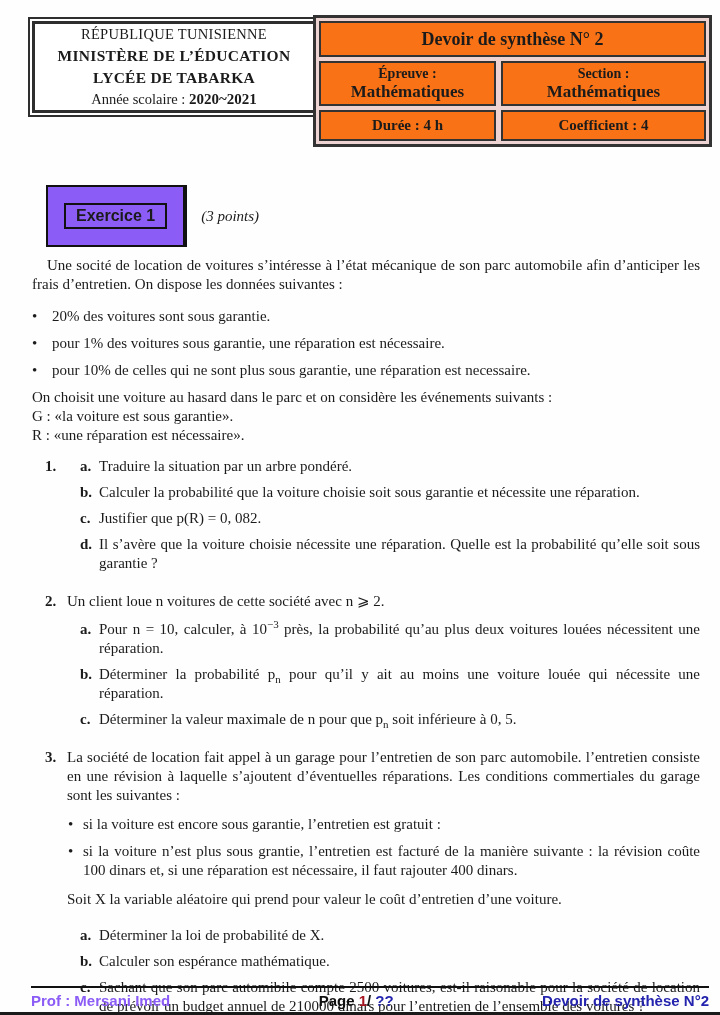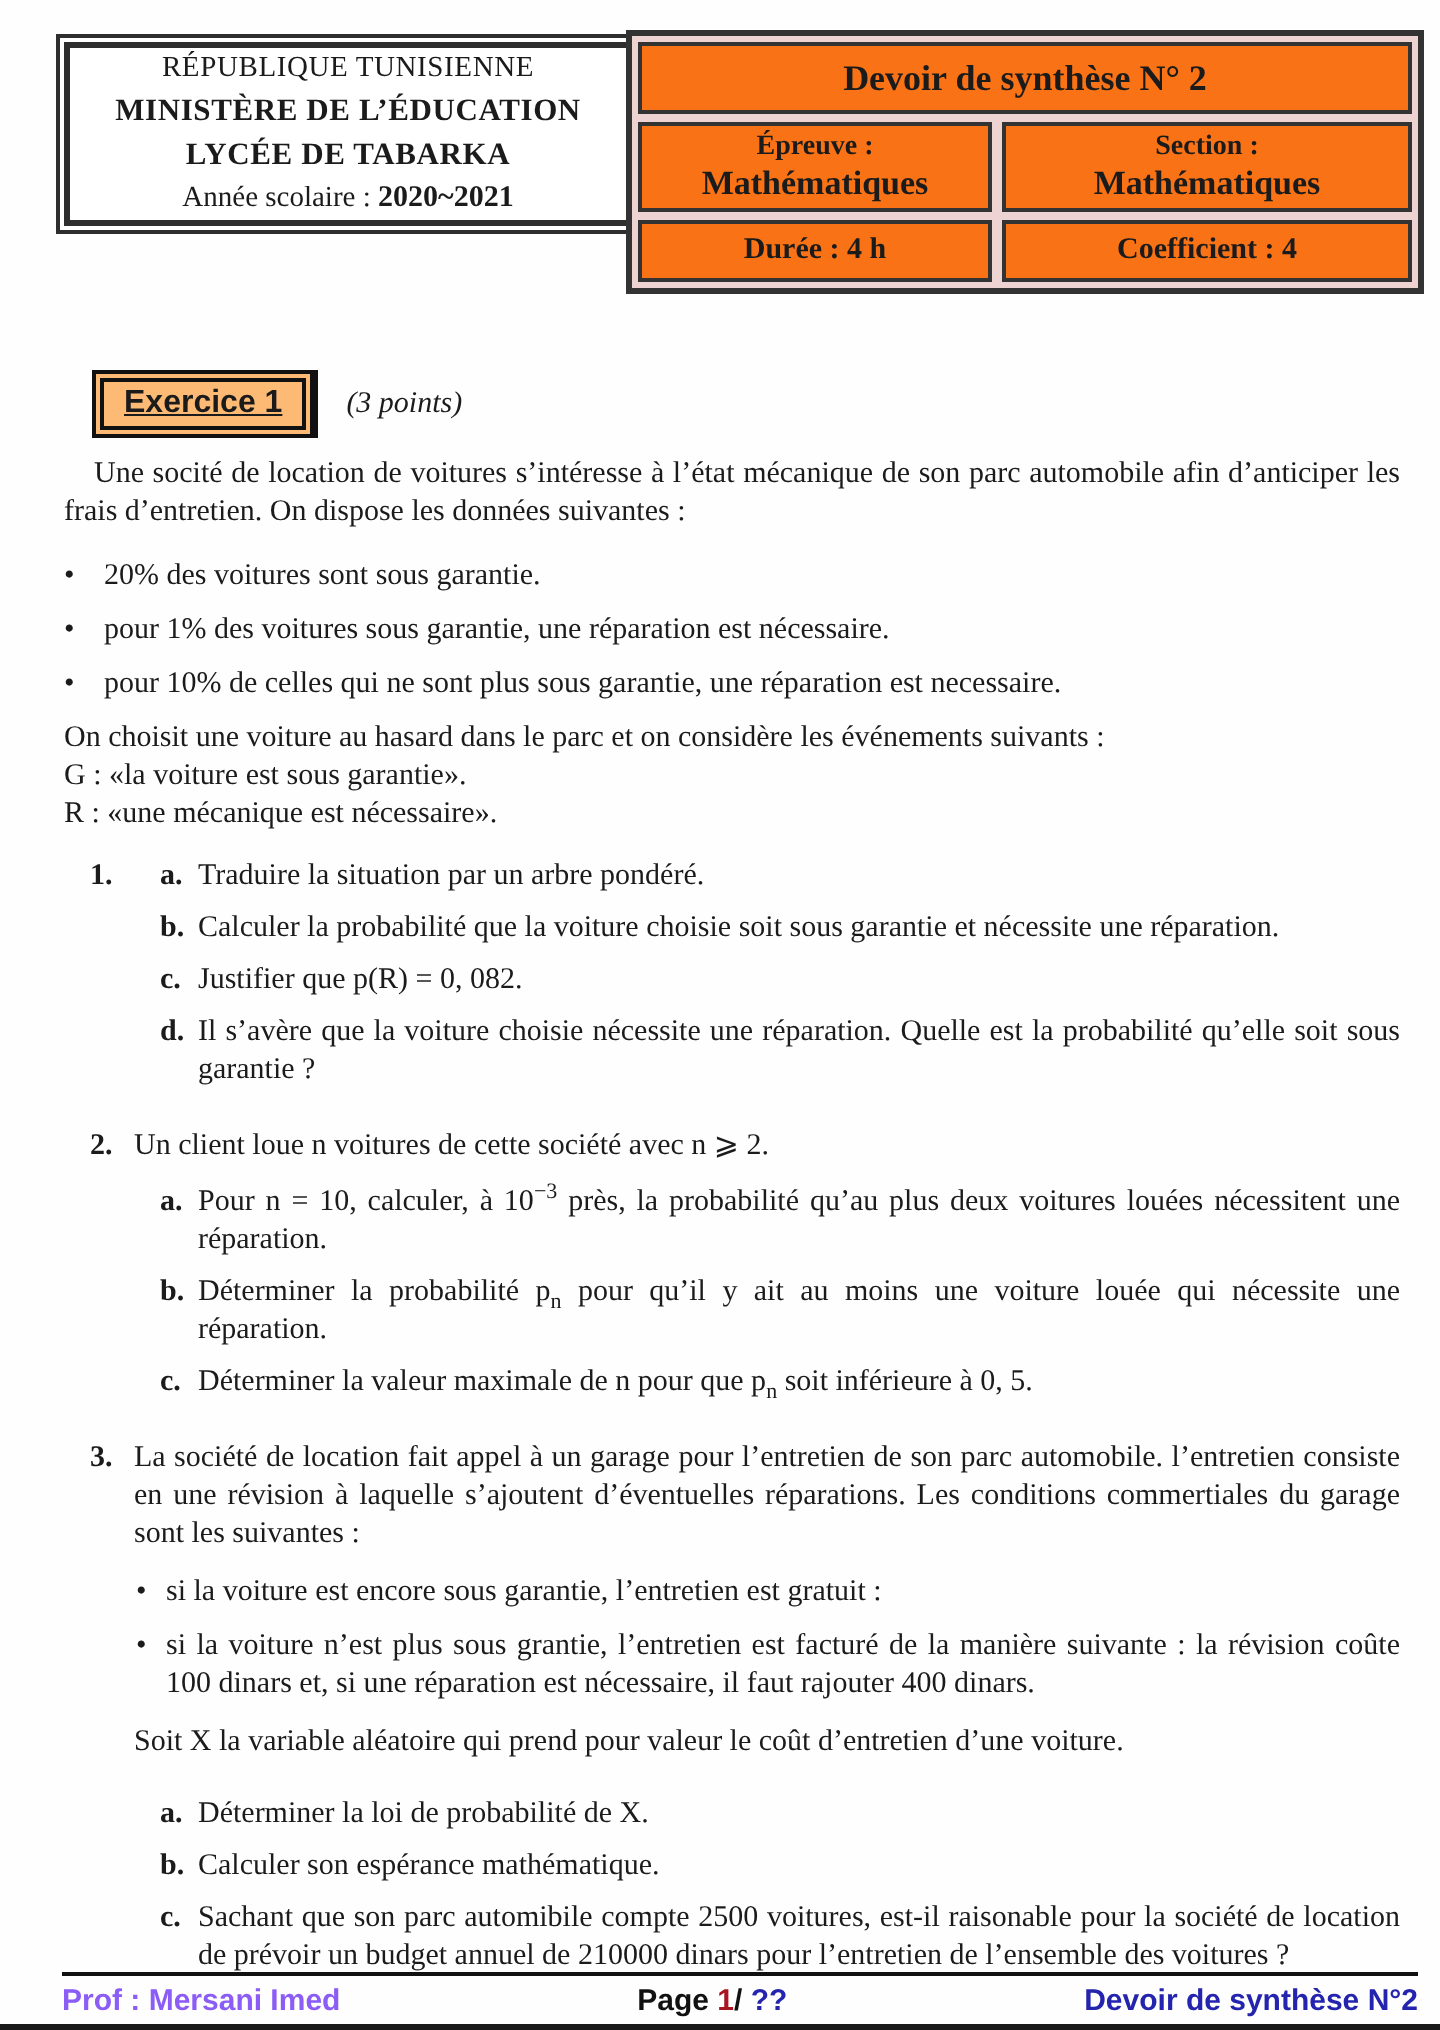--- a/index.html
+++ b/index.html
@@ -44,21 +44,21 @@
   .cell-value{font-weight:bold;font-size:17px;line-height:20px;}
   .cell-single{font-weight:bold;font-size:15px;}
 
   
   .content{
     position:absolute;left:0;top:147px;width:720px;
     padding:38px 20px 0 32px;
     font-size:15px;line-height:19px;
   }
   .ex-row{display:flex;align-items:center;gap:14px;margin-left:14px;}
-  .ex-box{border:2px solid #111;border-right-width:4px;padding:2px;background:#fdba74;text-decoration:underline;}
+  .ex-box{border:2px solid #111;border-right-width:4px;padding:16px;background:#8b5cf6;}
   .ex-box-inner{
     border:2px solid #111;padding:1px 10px 2px 10px;
     font-family:"Liberation Sans","DejaVu Sans",sans-serif;
     font-weight:bold;font-size:16px;
   }
   .points{font-style:italic;font-size:15px;}
 
   .intro-p{margin:9px 0 0 0;text-indent:15px;text-align:justify;}
   .plain-p{margin:0;}
   .events{margin-top:8px;}
@@ -147,21 +147,21 @@
         </li>
       <li>
           <span class="dot">•</span>
           <span class="jtext">pour 10% de celles qui ne sont plus sous garantie, une réparation est necessaire.</span>
         </li>
     </ul>
 
     <div class="events">
       <p class="plain-p">On choisit une voiture au hasard dans le parc et on considère les événements suivants :</p>
       <p class="plain-p">G : «la voiture est sous garantie».</p>
-      <p class="plain-p">R : «une mécanique est nécessaire».</p>
+      <p class="plain-p">R : «une réparation est nécessaire».</p>
     </div>
 
     <div class="q">
       <span class="qnum">1.</span>
       <div class="qbody">
         <div class="subs">
           <div class="sub">
               <span class="slabel">a.</span>
               <div class="stext">Traduire la situation par un arbre pondéré.</div>
             </div>

